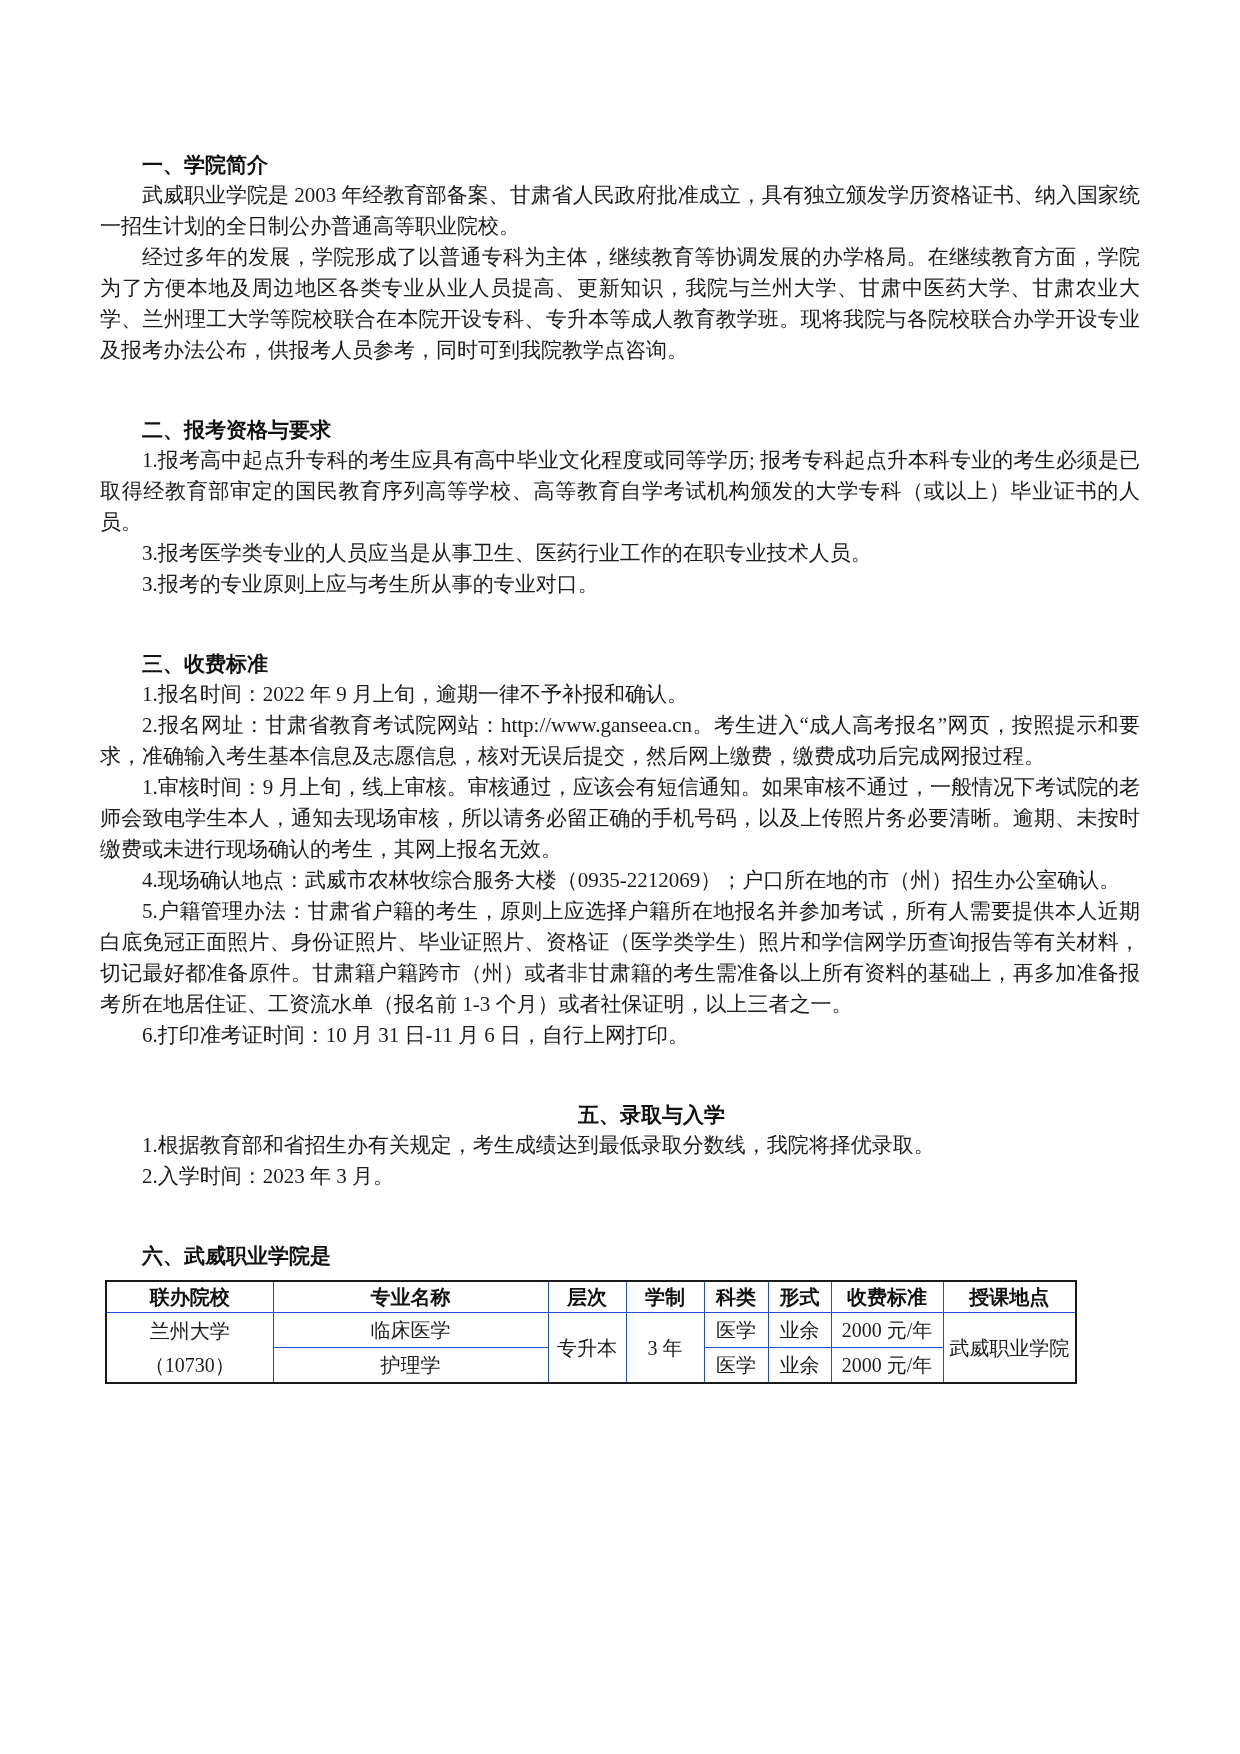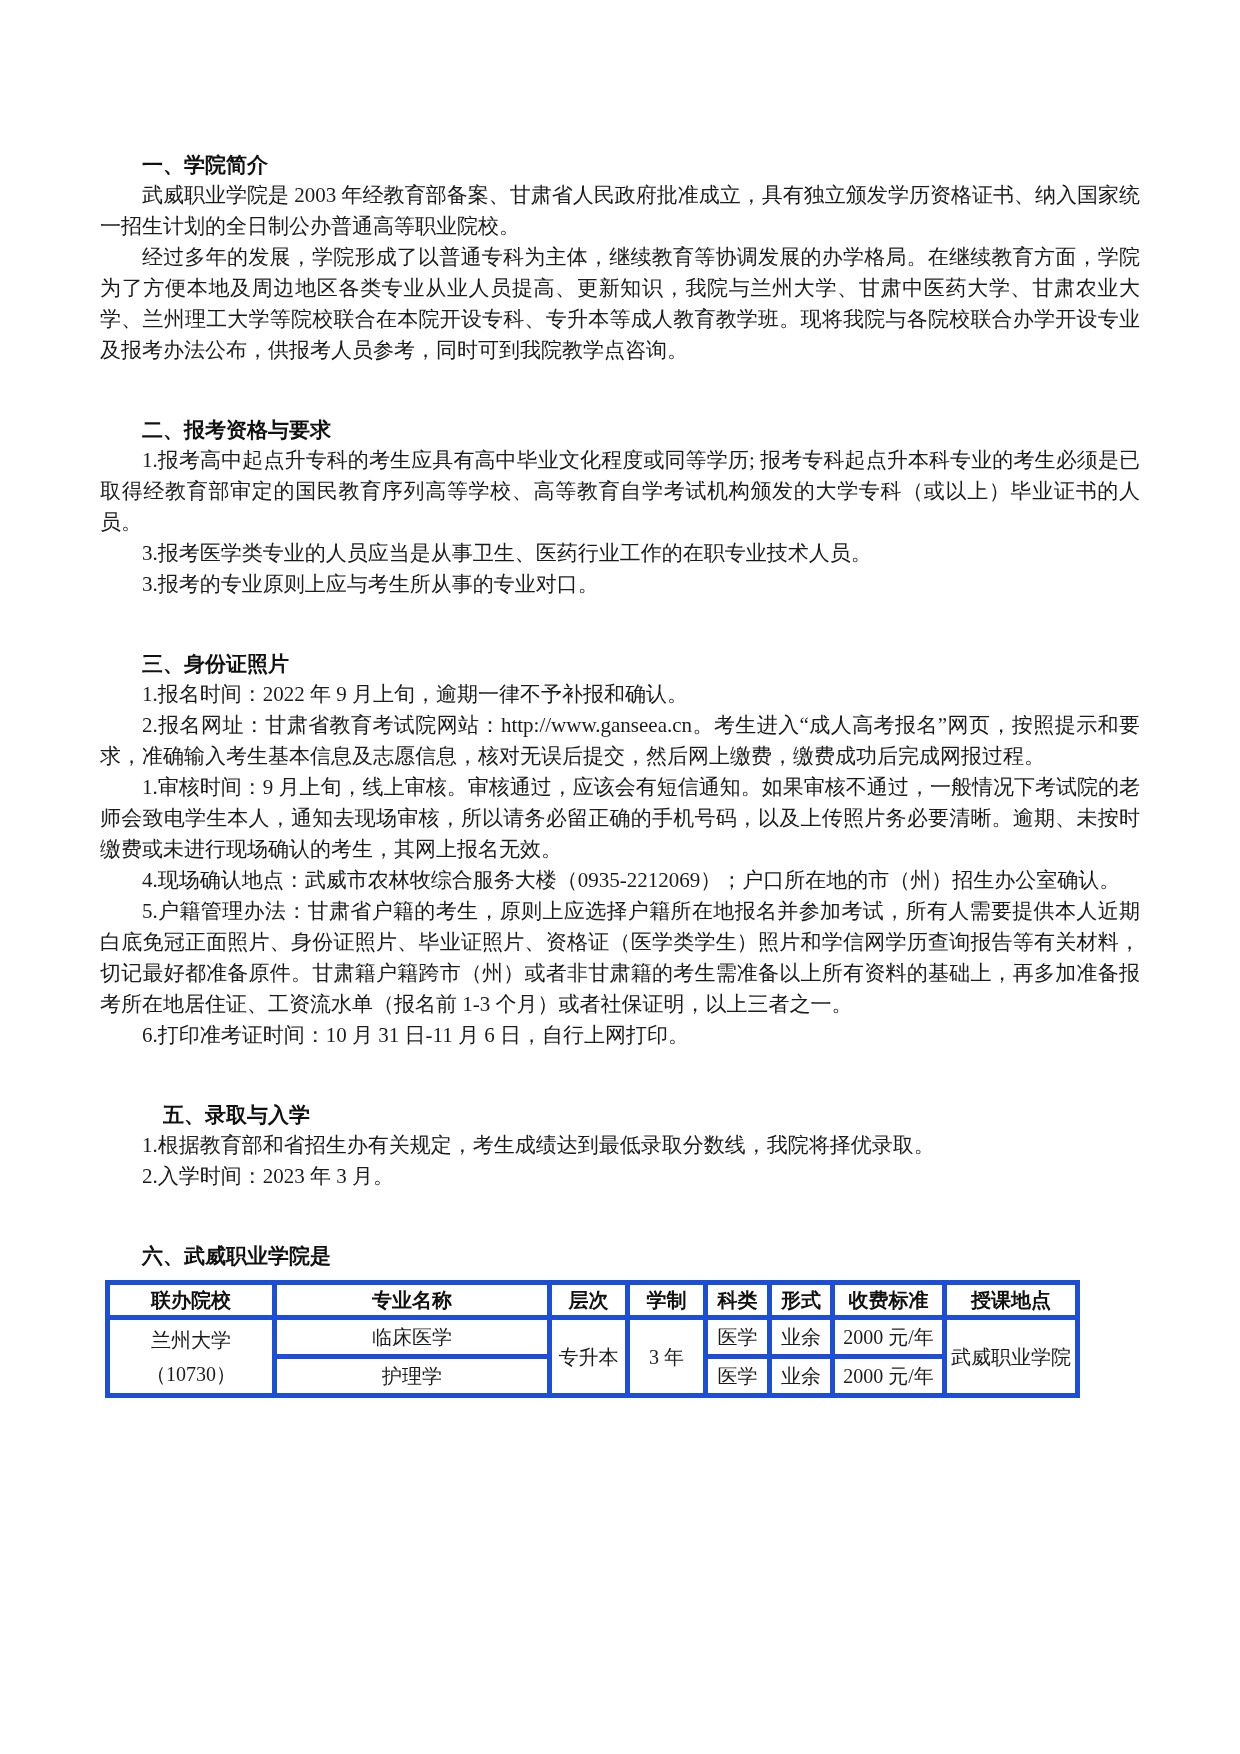--- a/index.html
+++ b/index.html
@@ -26,37 +26,37 @@
   .sec + .sec { margin-top: 48px; }
   .h {
     font-family: "Liberation Sans", "DejaVu Sans", sans-serif;
     font-weight: bold;
     font-size: 21px;
     line-height: 31px;
     margin: 0;
     text-indent: 2em;
     color: #111111;
   }
-  .h.indent3 { text-indent: 3em; }
+  .h.indent3 { text-indent: 3em; text-align: center; }
   .p {
     margin: 0;
     text-indent: 2em;
     text-align: justify;
   }
   .tbl {
     border-collapse: collapse;
     table-layout: fixed;
     width: 970px;
     margin: 9px 0 0 5px;
     border: 2px solid #1a1a1a;
     font-size: 20px;
     line-height: 24px;
   }
   .tbl th, .tbl td {
-    border: 5px solid #1d4ed8;
+    border: 1px solid #1d4ed8;
     text-align: center;
     vertical-align: middle;
     padding: 0 2px;
     overflow: hidden;
   }
   .tbl th {
     font-family: "Liberation Sans", "DejaVu Sans", sans-serif;
     font-weight: bold;
     height: 30px;
     color: #111111;
@@ -76,21 +76,21 @@
   </section>
 
   <section class="sec">
     <h2 class="h">二、报考资格与要求</h2>
     <p class="p">1.报考高中起点升专科的考生应具有高中毕业文化程度或同等学历; 报考专科起点升本科专业的考生必须是已取得经教育部审定的国民教育序列高等学校、高等教育自学考试机构颁发的大学专科（或以上）毕业证书的人员。</p>
     <p class="p">3.报考医学类专业的人员应当是从事卫生、医药行业工作的在职专业技术人员。</p>
     <p class="p">3.报考的专业原则上应与考生所从事的专业对口。</p>
   </section>
 
   <section class="sec">
-    <h2 class="h">三、身份证照片</h2>
+    <h2 class="h">三、收费标准</h2>
     <p class="p">1.报名时间：2022 年 9 月上旬，逾期一律不予补报和确认。</p>
     <p class="p">2.报名网址：甘肃省教育考试院网站：http://www.ganseea.cn。考生进入“成人高考报名”网页，按照提示和要求，准确输入考生基本信息及志愿信息，核对无误后提交，然后网上缴费，缴费成功后完成网报过程。</p>
     <p class="p">1.审核时间：9 月上旬，线上审核。审核通过，应该会有短信通知。如果审核不通过，一般情况下考试院的老师会致电学生本人，通知去现场审核，所以请务必留正确的手机号码，以及上传照片务必要清晰。逾期、未按时缴费或未进行现场确认的考生，其网上报名无效。</p>
     <p class="p">4.现场确认地点：武威市农林牧综合服务大楼（0935-2212069）；户口所在地的市（州）招生办公室确认。</p>
     <p class="p">5.户籍管理办法：甘肃省户籍的考生，原则上应选择户籍所在地报名并参加考试，所有人需要提供本人近期白底免冠正面照片、身份证照片、毕业证照片、资格证（医学类学生）照片和学信网学历查询报告等有关材料，切记最好都准备原件。甘肃籍户籍跨市（州）或者非甘肃籍的考生需准备以上所有资料的基础上，再多加准备报考所在地居住证、工资流水单（报名前 1-3 个月）或者社保证明，以上三者之一。</p>
     <p class="p">6.打印准考证时间：10 月 31 日-11 月 6 日，自行上网打印。</p>
   </section>
 
 
   <section class="sec">

